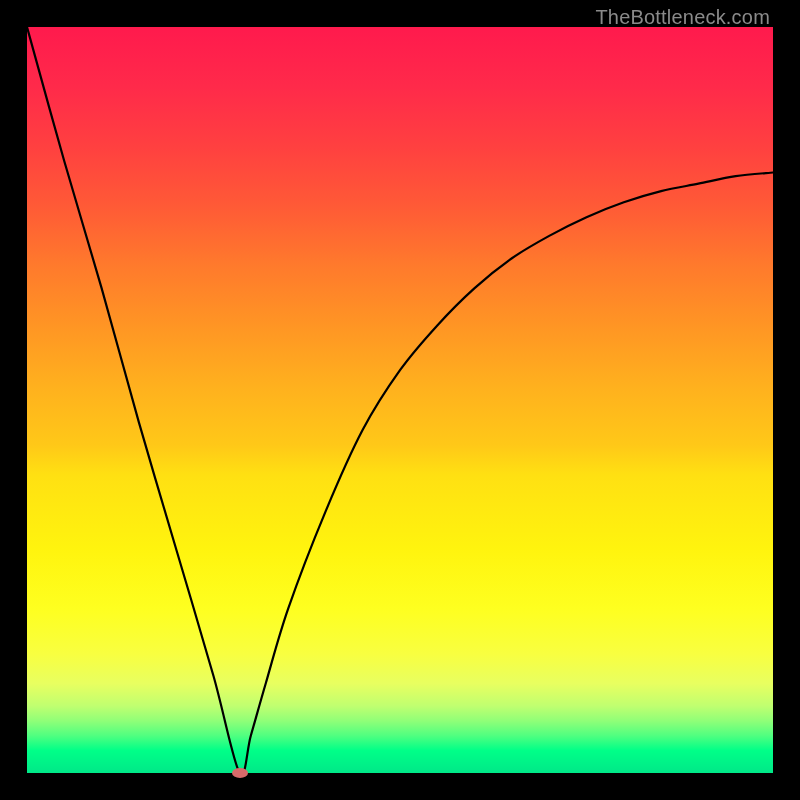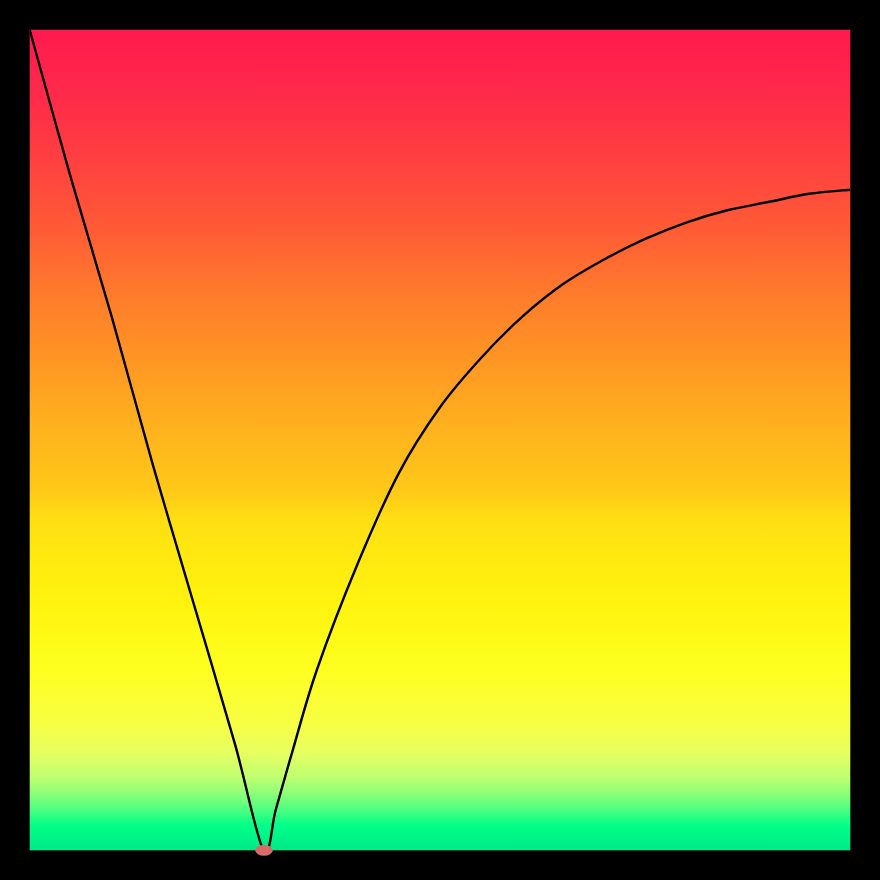--- a/index.html
+++ b/index.html
@@ -56,19 +56,20 @@
     height: 10px;
     background: #d86a6a;
     border-radius: 50%;
     transform: translate(-50%, -50%);
   }
 </style>
 </head>
 <body>
 
 <div class="frame">
+  <div class="attrib">TheBottleneck.com</div>
   <div class="plot-area">
     <svg class="curve" viewBox="0 0 746 746" preserveAspectRatio="none">
       <path id="curve-path" fill="none" stroke="#000" stroke-width="2.2" stroke-linejoin="round" stroke-linecap="round" d="M 0.00 0.00 C 5.97 21.48, 25.36 92.50, 37.30 134.28 C 49.24 176.06, 62.66 219.32, 74.60 261.10 C 86.54 302.88, 99.96 353.60, 111.90 395.38 C 123.84 437.16, 137.26 481.62, 149.20 522.20 C 161.14 562.78, 176.35 613.21, 186.50 649.02 C 196.65 684.83, 206.64 736.45, 212.61 746.00 C 218.58 755.55, 219.62 723.02, 223.80 708.70 C 227.98 694.38, 232.75 676.77, 238.72 656.48 C 244.69 636.19, 251.55 609.33, 261.10 581.88 C 270.65 554.43, 286.46 513.55, 298.40 484.90 C 310.34 456.25, 323.76 425.52, 335.70 402.84 C 347.64 380.16, 361.06 359.87, 373.00 343.16 C 384.94 326.45, 398.36 311.53, 410.30 298.40 C 422.24 285.27, 435.66 271.84, 447.60 261.10 C 459.54 250.36, 472.96 239.62, 484.90 231.26 C 496.84 222.90, 510.26 215.44, 522.20 208.88 C 534.14 202.32, 547.56 195.60, 559.50 190.23 C 571.44 184.86, 584.86 179.49, 596.80 175.31 C 608.74 171.13, 622.16 167.10, 634.10 164.12 C 646.04 161.14, 659.46 159.05, 671.40 156.66 C 683.34 154.27, 696.76 150.99, 708.70 149.20 C 720.64 147.41, 740.03 146.07, 746.00 145.47"></path>
     </svg>
     <div class="dot" id="min-dot" style="left: 212.61px; top: 746px;"></div>
   </div>
 </div>
 
 </body></html>

